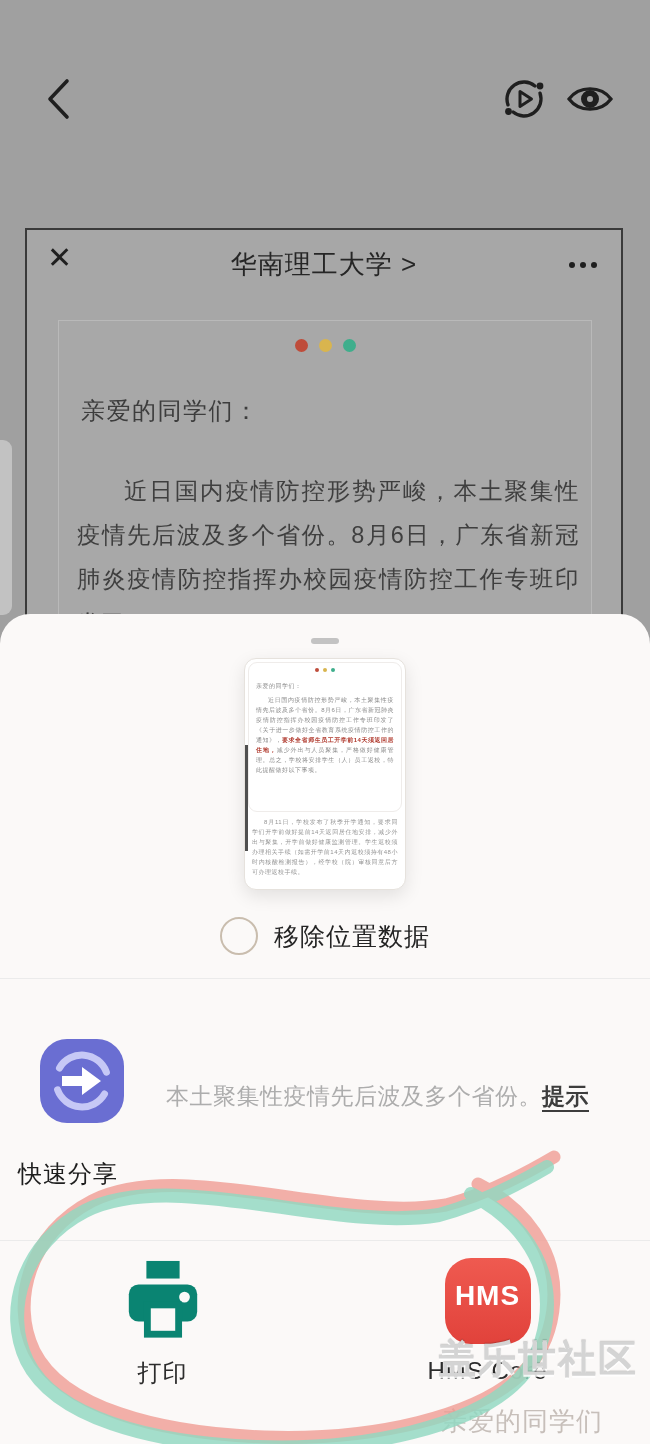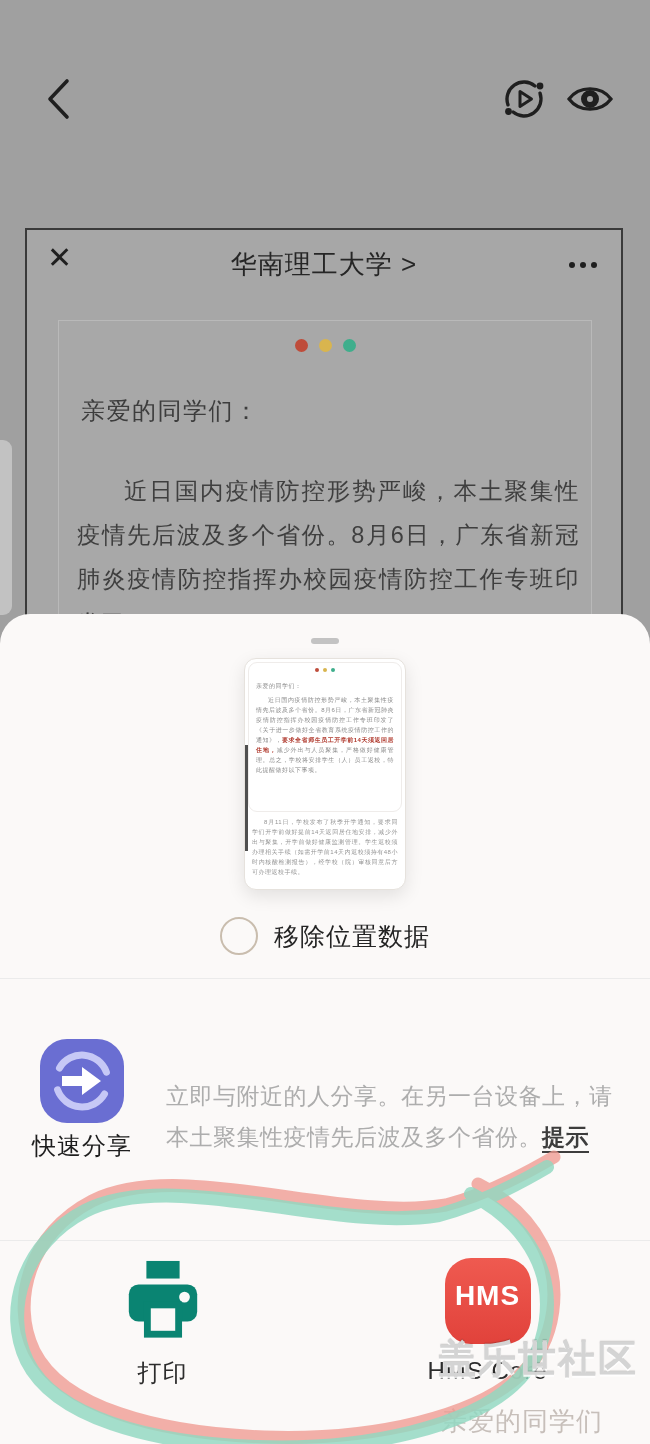--- a/index.html
+++ b/index.html
@@ -66,21 +66,21 @@
   #remove-location-label{font-size:25px;color:#242424;letter-spacing:1px;}
 
   .divider{position:absolute;left:0;right:0;height:1px;background:#ebebeb;}
   #divider-1{top:364px;}
   #divider-2{top:626px;}
 
   #quickshare-icon{
     position:absolute;left:40px;top:425px;width:84px;height:84px;
     border-radius:27px;background:#6a6ed2;
   }
-  #quickshare-label{position:absolute;left:18px;top:516px;width:128px;text-align:center;font-size:24px;color:#1e1e1e;letter-spacing:1px;}
+  #quickshare-label{position:absolute;left:18px;top:544px;width:128px;font-size:24px;color:#1e1e1e;letter-spacing:1px;}
   #quickshare-desc{position:absolute;left:166px;top:462px;width:462px;font-size:23px;line-height:41px;color:#adadad;letter-spacing:.5px;}
   #quickshare-desc .line{display:block;}
   #quickshare-tip-link{color:#3d3d3d;font-weight:bold;border-bottom:2px solid #3d3d3d;padding-bottom:1px;}
 
   .action-cell{position:absolute;top:643px;width:325px;display:flex;flex-direction:column;align-items:center;}
   #action-print{left:0;}
   #action-hms{left:325px;}
   .action-icon-box{width:86px;height:88px;display:flex;align-items:center;justify-content:center;}
   #hms-icon{
     width:86px;height:86px;border-radius:26px;
@@ -180,21 +180,20 @@
 
     <div id="quickshare-icon">
       <svg width="84" height="84" viewBox="0 0 84 84">
         <path d="M19.5 29 A26 26 0 0 1 66.4 33.1" fill="none" stroke="#c6c8f6" stroke-width="7" stroke-linecap="round"></path>
         <path d="M64.5 55 A26 26 0 0 1 17.6 50.9" fill="none" stroke="#c6c8f6" stroke-width="7" stroke-linecap="round"></path>
         <path d="M22 37 h20 v-9 l19 14 -19 14 v-9 h-20 z" fill="#ffffff"></path>
       </svg>
     </div>
     <div id="quickshare-label">快速分享</div>
     <div id="quickshare-desc">
-      <span class="line">立即与附近的人分享。在另一台设备上，请</span>
       <span class="line"><span>本土聚集性疫情先后波及多个省份。</span><a id="quickshare-tip-link">提示</a></span>
     </div>
 
     <div class="divider" id="divider-2"></div>
 
     <div class="action-cell" id="action-print">
       <div class="action-icon-box">
         <svg width="82" height="84" viewBox="0 0 82 86">
           <rect x="24" y="2" width="34" height="18" fill="#0a8472"></rect>
           <rect x="6" y="26" width="70" height="38" rx="10" fill="#0a8472"></rect>

